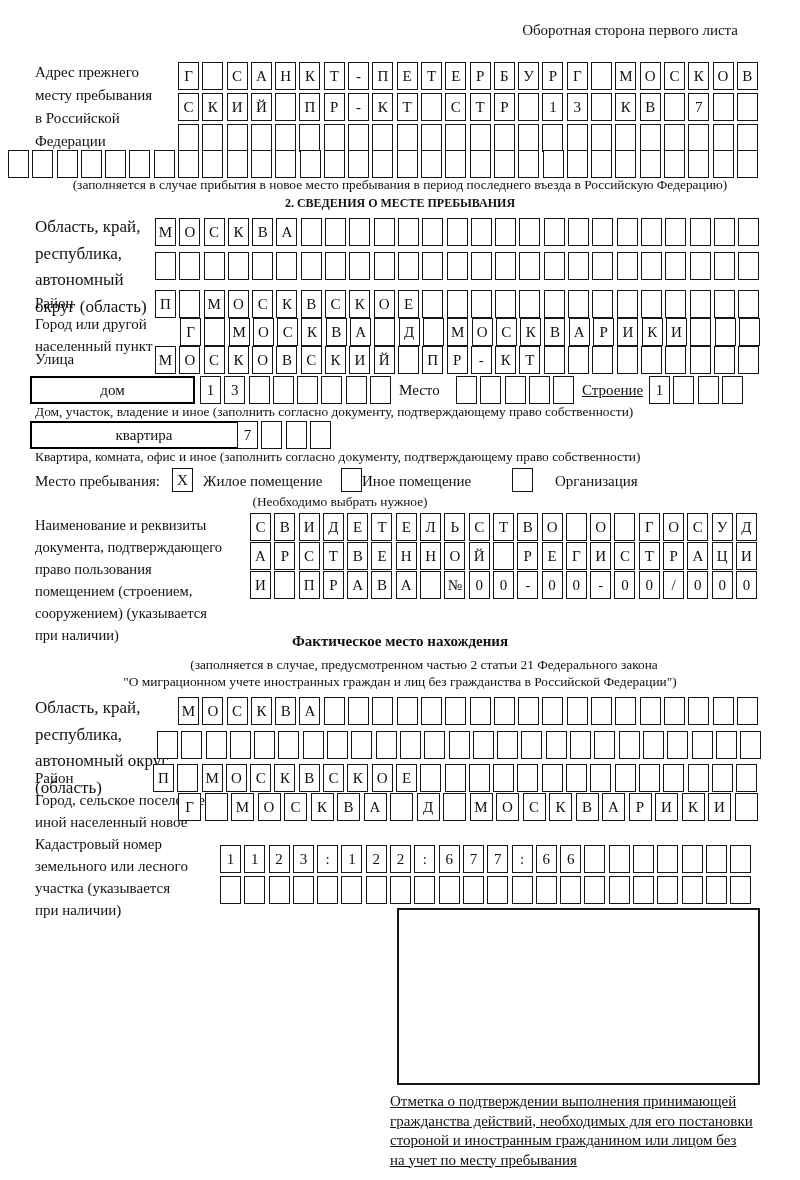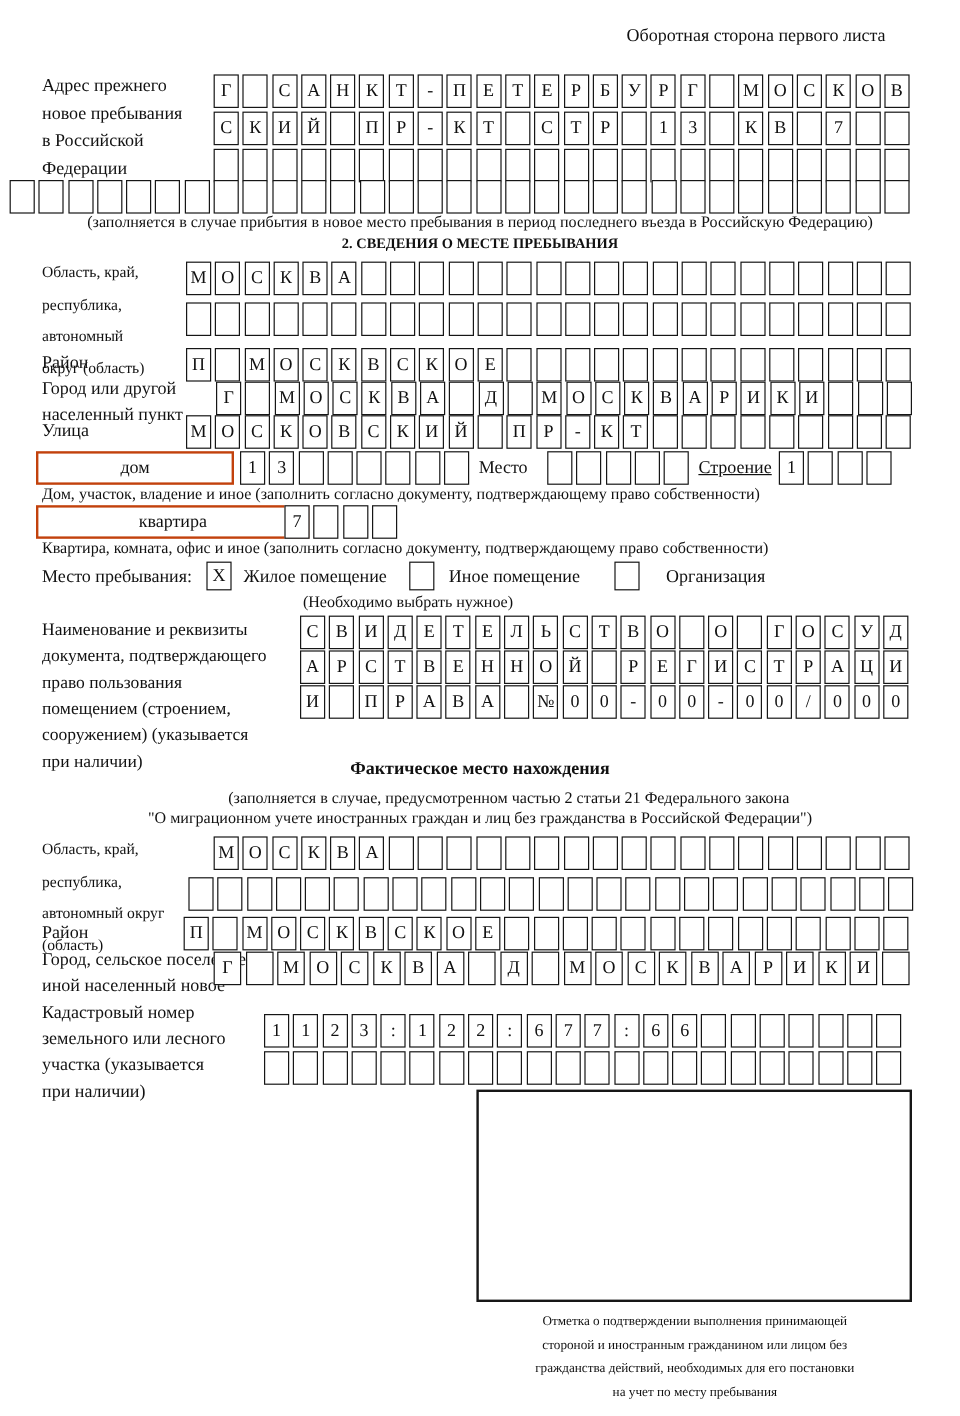--- a/index.html
+++ b/index.html
@@ -11,44 +11,44 @@
   .abs{position:absolute;}
   .boxrow{position:absolute;display:flex;gap:3.3px;}
   .boxrow.wide{gap:3.5px;}
   .cell{
     width:21px;height:28px;box-sizing:border-box;border:1.5px solid #161616;
     display:flex;align-items:center;justify-content:center;
     font-size:15px;line-height:1;background:#fff;flex:0 0 auto;
   }
   .boxrow.wide .cell{width:23px;}
   .label{font-size:15px;line-height:23px;}
-  .label-lg{font-size:13px;line-height:26.5px;}
+  .label-lg{font-size:17px;line-height:26.5px;}
   .label-md{font-size:15px;line-height:22px;}
   .small-note{font-size:13.4px;}
   .center{text-align:center;width:800px;left:0;}
   .sec-title{font-weight:bold;font-size:12px;}
   .widebox{
-    position:absolute;box-sizing:border-box;border:2px solid #c2410c;height:28px;
+    position:absolute;box-sizing:border-box;border:2px solid #000000;height:28px;
     display:flex;align-items:center;justify-content:center;font-size:15px;background:#fff;
   }
   .checkbox{
     position:absolute;width:21px;height:24px;box-sizing:border-box;border:1.5px solid #161616;
     display:flex;align-items:center;justify-content:center;font-size:15px;background:#fff;
   }
   .stampbox{position:absolute;box-sizing:border-box;border:2px solid #161616;background:#fff;}
-  .caption{font-size:11px;line-height:19.5px;text-align:center;}
+  .caption{font-size:15px;line-height:19.5px;text-decoration:underline;}
 </style>
 </head>
 <body>
 
 <div class="abs" style="top:22px;right:62px;font-size:15px;">Оборотная сторона первого листа</div>
 
 <div class="abs label" style="left:35px;top:61px;">
     <div>Адрес прежнего</div>
-    <div>новое пребывания</div>
+    <div>месту пребывания</div>
     <div>в Российской</div>
     <div>Федерации</div>
   </div>
 <div class="boxrow" style="left:178px;top:62px;">
     <span class="cell">Г</span>
     <span class="cell"></span>
     <span class="cell">С</span>
     <span class="cell">А</span>
     <span class="cell">Н</span>
     <span class="cell">К</span>
@@ -344,21 +344,21 @@
     <span class="cell"></span>
     <span class="cell"></span>
     <span class="cell"></span>
   </div>
 <div class="abs small-note" style="left:35px;top:449px;">Квартира, комната, офис и иное (заполнить согласно документу, подтверждающему право собственности)</div>
 
 <div class="abs label" style="left:35px;top:470px;">Место пребывания:</div>
 <div class="checkbox" style="left:172px;top:468px;">X</div>
 <div class="abs label" style="left:203px;top:470px;">Жилое помещение</div>
 <div class="checkbox" style="left:341px;top:468px;"></div>
-<div class="abs label" style="left:374px;top:470px;">Иное помещение</div>
+<div class="abs label" style="left:362px;top:470px;">Иное помещение</div>
 <div class="checkbox" style="left:512px;top:468px;"></div>
 <div class="abs label" style="left:555px;top:470px;">Организация</div>
 <div class="abs small-note" style="left:185px;top:494px;width:310px;text-align:center;">(Необходимо выбрать нужное)</div>
 
 <div class="abs label-md" style="left:35px;top:514px;font-size:14.6px;">
     <div>Наименование и реквизиты</div>
     <div>документа, подтверждающего</div>
     <div>право пользования</div>
     <div>помещением (строением,</div>
     <div>сооружением) (указывается</div>
@@ -607,16 +607,16 @@
     <span class="cell"></span>
     <span class="cell"></span>
     <span class="cell"></span>
     <span class="cell"></span>
     <span class="cell"></span>
   </div>
 
 <div class="stampbox" style="left:397px;top:908px;width:363px;height:177px;"></div>
 <div class="abs caption" style="left:390px;top:1092px;width:378px;">
     <div>Отметка о подтверждении выполнения принимающей</div>
+    <div>гражданства действий, необходимых для его постановки</div>
     <div>стороной и иностранным гражданином или лицом без</div>
-    <div>гражданства действий, необходимых для его постановки</div>
     <div>на учет по месту пребывания</div>
   </div>
 
 </body></html>

